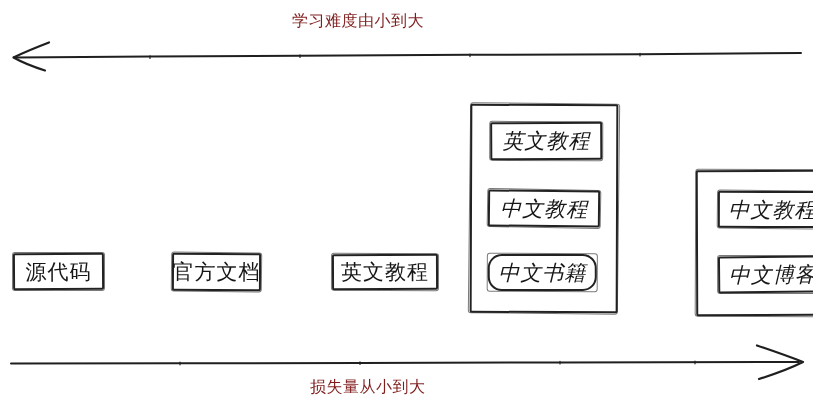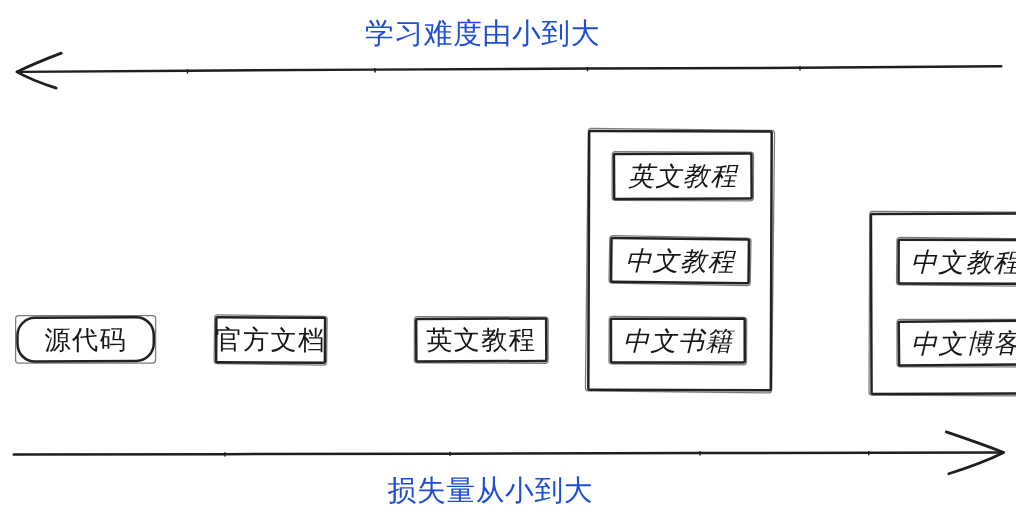--- a/index.html
+++ b/index.html
@@ -11,23 +11,23 @@
     position: relative;
     width: 813px;
     height: 414px;
     background: #ffffff;
     overflow: hidden;
     font-family: "DejaVu Sans", sans-serif;
     color: #161616;
   }
   .axis-label {
     position: absolute;
-    font-size: 23px;
+    font-size: 16px;
     letter-spacing: 0.5px;
-    color: #1d4ed8;
+    color: #7f1d1d;
     white-space: nowrap;
   }
   svg.arrows {
     position: absolute;
     left: 0;
     top: 0;
     width: 813px;
     height: 414px;
   }
   .sketch {
@@ -75,21 +75,21 @@
 
       <path stroke-width="1.2" d="M640 53.4 l0 2.6 M470 54 l0 2.6 M300 54.9 l0 2.6 M150 55.8 l0 2.6"></path>
 
       <path stroke-width="2" d="M11 363.6 L180 363.3 L360 362.9 L560 362.4 L799 362"></path>
       <path stroke-width="2.2" d="M757 345.5 Q785 355 803 362 Q786 370.5 759 379"></path>
 
       <path stroke-width="1.2" d="M180 362.2 l0 2.6 M360 361.8 l0 2.6 M560 361.4 l0 2.6 M695 361.2 l0 2.6"></path>
     </g>
   </svg>
 
-  <div class="sketch leaf" style="left:13px; top:253px; width:111px; height:37px; transform:rotate(-0.35deg);border-radius:15px;">
+  <div class="sketch leaf" style="left:13px; top:253px; width:91px; height:37px; transform:rotate(-0.35deg);">
     <span>源代码</span>
   </div>
 
   <div class="sketch leaf" style="left:172px; top:253px; width:89px; height:38px; transform:rotate(0.3deg);">
     <span>官方文档</span>
   </div>
 
   <div class="sketch leaf" style="left:332px; top:254px; width:106px; height:36px; transform:rotate(-0.25deg);">
     <span>英文教程</span>
   </div>
@@ -97,21 +97,21 @@
   <div class="sketch group" style="left:470px; top:104px; width:148px; height:209px; transform:rotate(0.2deg);">
 
     <div class="sketch leaf" style="left:18px; top:16px; width:112px; height:38px; transform:rotate(-0.5deg);">
       <span>英文教程</span>
     </div>
 
     <div class="sketch leaf" style="left:16px; top:84px; width:112px; height:37px; transform:rotate(0.4deg);">
       <span>中文教程</span>
     </div>
 
-    <div class="sketch leaf" style="left:16px; top:148px; width:109px; height:37px; transform:rotate(-0.3deg);">
+    <div class="sketch leaf" style="left:16px; top:148px; width:109px; height:37px; transform:rotate(-0.3deg);border-radius:14px;">
       <span>中文书籍</span>
     </div>
   </div>
 
   <div class="sketch group" style="left:652px; top:170px; width:148px; height:146px; transform:rotate(-0.2deg);margin-left:44px;">
 
     <div class="sketch leaf" style="left:20px; top:19px; width:109px; height:37px; transform:rotate(0.35deg);">
       <span>中文教程</span>
     </div>
 

